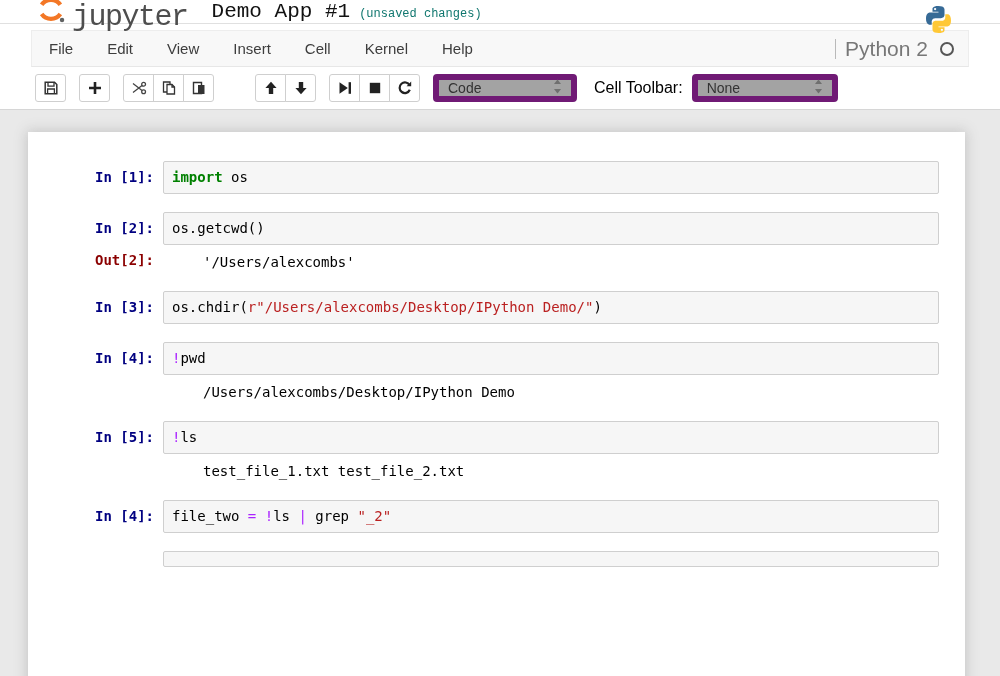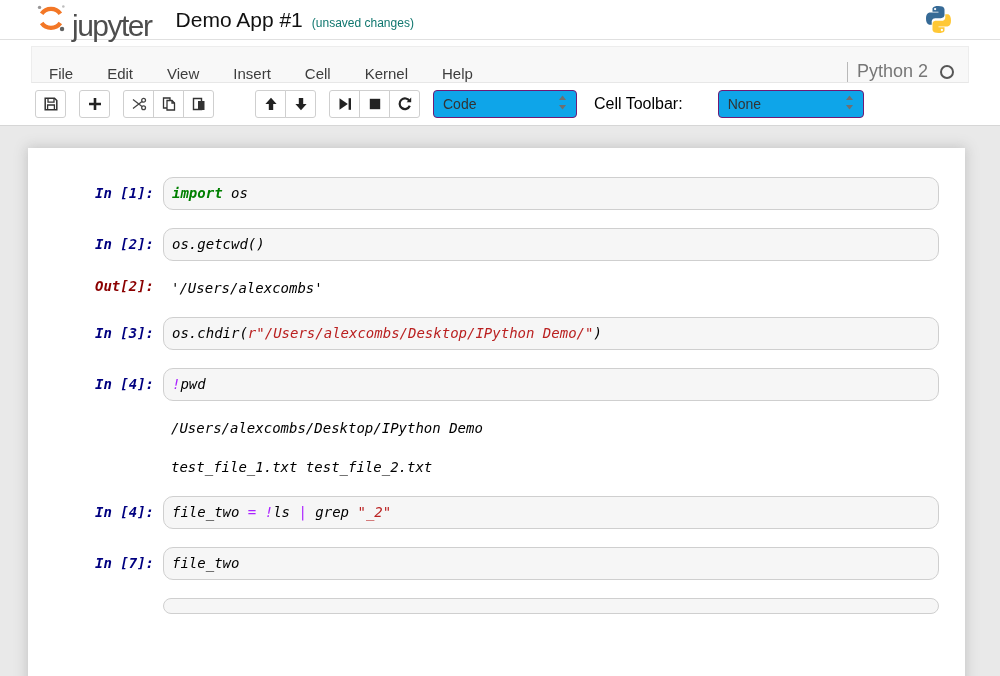--- a/index.html
+++ b/index.html
@@ -1,70 +1,70 @@
 <!DOCTYPE html>
 <html><head>
 <meta charset="utf-8">
 <style>
   * { box-sizing: border-box; margin: 0; padding: 0; }
   html, body { width: 1000px; height: 676px; overflow: hidden; background: #fff; }
   body { font-family: "Liberation Sans", sans-serif; }
 
   
-  .header { position: relative; height: 40px; display: flex; align-items: center; border-bottom: 1px solid #e0e0e0; background: #fff; }
+  .header { position: relative; height: 24px; display: flex; align-items: center; border-bottom: 1px solid #e0e0e0; background: #fff; font-family: Liberation Mono, monospace; }
   .logo { display: flex; align-items: flex-end; margin-left: 34px; cursor: pointer; }
   .logo-word { font-size: 30px; color: #4e4e4e; letter-spacing: -1.5px; line-height: 0.9; margin-left: 4px; font-weight: 400; }
   .title-area { display: flex; align-items: baseline; margin-left: 24px; text-align: right; }
   .nb-title { font-size: 21px; color: #111; }
   .autosave { font-size: 12px; color: #0f766e; margin-left: 9px; }
   .py-logo { position: absolute; right: 46px; top: 4px; }
 
   
-  .menubar { height: 37px; margin: 6px 31px 0 31px; background: #f8f8f8; border: 1px solid #ededed; border-bottom: 1px solid #e7e7e7; display: flex; align-items: flex-end; }
+  .menubar { height: 37px; margin: 6px 31px 0 31px; background: #f8f8f8; border: 1px solid #ededed; border-bottom: 1px solid #e7e7e7; display: flex; align-items: center; }
   .menu-item { font-size: 15px; color: #3d3d3d; padding: 0 17px; cursor: pointer; }
   .kernel-area { margin-left: auto; display: flex; align-items: center; }
   .kernel-sep { width: 1px; height: 20px; background: #b9b9b9; margin-right: 9px; }
-  .kernel-name { font-size: 18px; color: #777; margin-right: 12px; }
+  .kernel-name { font-size: 21px; color: #777; margin-right: 12px; }
   .kernel-circle { width: 14px; height: 14px; border: 2px solid #565656; border-radius: 50%; margin-right: 14px; }
 
   
   .toolbar { height: 43px; display: flex; align-items: center; padding-left: 35px; background: #fff; border-bottom: 1px solid #d6d6d6; }
   .btn-group { display: flex; margin-right: 13px; }
   .btn-group.gap-left { margin-left: 28px; }
   .tbtn { width: 31px; height: 28px; background: #fff; border: 1px solid #cfcfcf; display: flex; align-items: center; justify-content: center; cursor: pointer; }
   .tbtn + .tbtn { margin-left: -1px; }
   .btn-group .tbtn:first-child { border-radius: 3px 0 0 3px; }
   .btn-group .tbtn:last-child { border-radius: 0 3px 3px 0; }
   .btn-group .tbtn:only-child { border-radius: 3px; }
   .tbtn svg { display: block; }
-  .select { height: 28px; border: 1px solid #701a75; border-radius: 4px; background: #0ea5e9; display: flex; align-items: center; padding: 0 9px; cursor: pointer; }
+  .select { height: 28px; border: 6px solid #701a75; border-radius: 4px; background: #a3a3a3; display: flex; align-items: center; padding: 0 9px; cursor: pointer; }
   .select .sel-label { font-size: 14px; color: #333; }
   .select .caret { margin-left: auto; }
   .select-code { width: 144px; }
-  .select-celltb { width: 146px; margin-left: 26px; }
+  .select-celltb { width: 146px; }
   .ctb-label { font-size: 16px; color: #000; margin: 0 9px 0 17px; }
 
   
   .content { height: 593px; background: #e9e9e9; overflow: hidden; }
   .page { width: 937px; margin: 22px 0 0 28px; background: #fff; min-height: 600px;
           box-shadow: 0 0 12px 1px rgba(87,87,87,0.25); padding-top: 29px; }
 
-  .cell { margin-bottom: 18px; font-style: italic; }
+  .cell { margin-bottom: 18px; }
   .input-row { display: flex; align-items: flex-start; }
   .prompt { width: 135px; flex: 0 0 135px; text-align: right; padding-right: 9px;
             font-family: "DejaVu Sans Mono", monospace; font-size: 14px; font-weight: bold; line-height: 17px; padding-top: 8px; }
   .in-prompt { color: #000080; }
   .out-prompt { color: #8b0000; }
-  .input-box { flex: 1; margin-right: 26px; background: #f6f6f6; border: 1px solid #cfcfcf; border-radius: 10px; padding: 7px 8px; cursor: text; }
+  .input-box { flex: 1; margin-right: 26px; background: #f6f6f6; border: 1px solid #cfcfcf; border-radius: 2px; padding: 7px 8px; cursor: text; }
   .code { font-family: "DejaVu Sans Mono", monospace; font-size: 14px; line-height: 17px; white-space: pre; min-height: 17px; color: #000; }
   .tok-kw { color: #008000; font-weight: bold; }
   .tok-str { color: #ba2121; }
   .tok-op { color: #aa22ff; }
   .tok-pl { color: #000; }
-  .output-row { display: flex; align-items: flex-start; margin-top: 17px; }
+  .output-row { display: flex; align-items: flex-start; margin-top: 7px; gap: 32px; }
   .output-row .prompt { padding-top: 0; }
   .output-text { font-family: "DejaVu Sans Mono", monospace; font-size: 14px; line-height: 21px; color: #000; padding-left: 8px; white-space: pre; }
 </style>
 </head>
 <body>
 
 <div class="header">
   <div class="logo">
     <span>
       <svg width="34" height="34" viewBox="0 0 40 40">
@@ -256,40 +256,40 @@
           <div class="input-box">
             <div class="code"><span class="tok-op">!</span><span class="tok-pl">pwd</span></div>
           </div>
         </div>
         <div class="output-row">
           <div class="prompt out-prompt"></div>
           <div class="output-text">/Users/alexcombs/Desktop/IPython Demo</div>
         </div>
       </div>
       <div class="cell">
+        <div class="input-row">
+          <div class="prompt in-prompt">In [5]:</div>
+          <div class="input-box">
+            <div class="code"><span class="tok-op">!</span><span class="tok-pl">ls</span></div>
+          </div>
+        </div>
         <div class="output-row">
           <div class="prompt out-prompt"></div>
           <div class="output-text">test_file_1.txt test_file_2.txt</div>
         </div>
       </div>
       <div class="cell">
         <div class="input-row">
           <div class="prompt in-prompt">In [4]:</div>
           <div class="input-box">
             <div class="code"><span class="tok-pl">file_two </span><span class="tok-op">=</span><span class="tok-pl"> </span><span class="tok-op">!</span><span class="tok-pl">ls </span><span class="tok-op">|</span><span class="tok-pl"> grep </span><span class="tok-str">"_2"</span></div>
           </div>
         </div>
       </div>
       <div class="cell">
-        <div class="input-row">
-          <div class="prompt in-prompt">In [7]:</div>
-          <div class="input-box">
-            <div class="code"><span class="tok-pl">file_two</span></div>
-          </div>
-        </div>
       </div>
       <div class="cell">
         <div class="input-row">
           <div class="prompt in-prompt"></div>
           <div class="input-box"></div>
         </div>
       </div>
     </div>
 </div>
 

